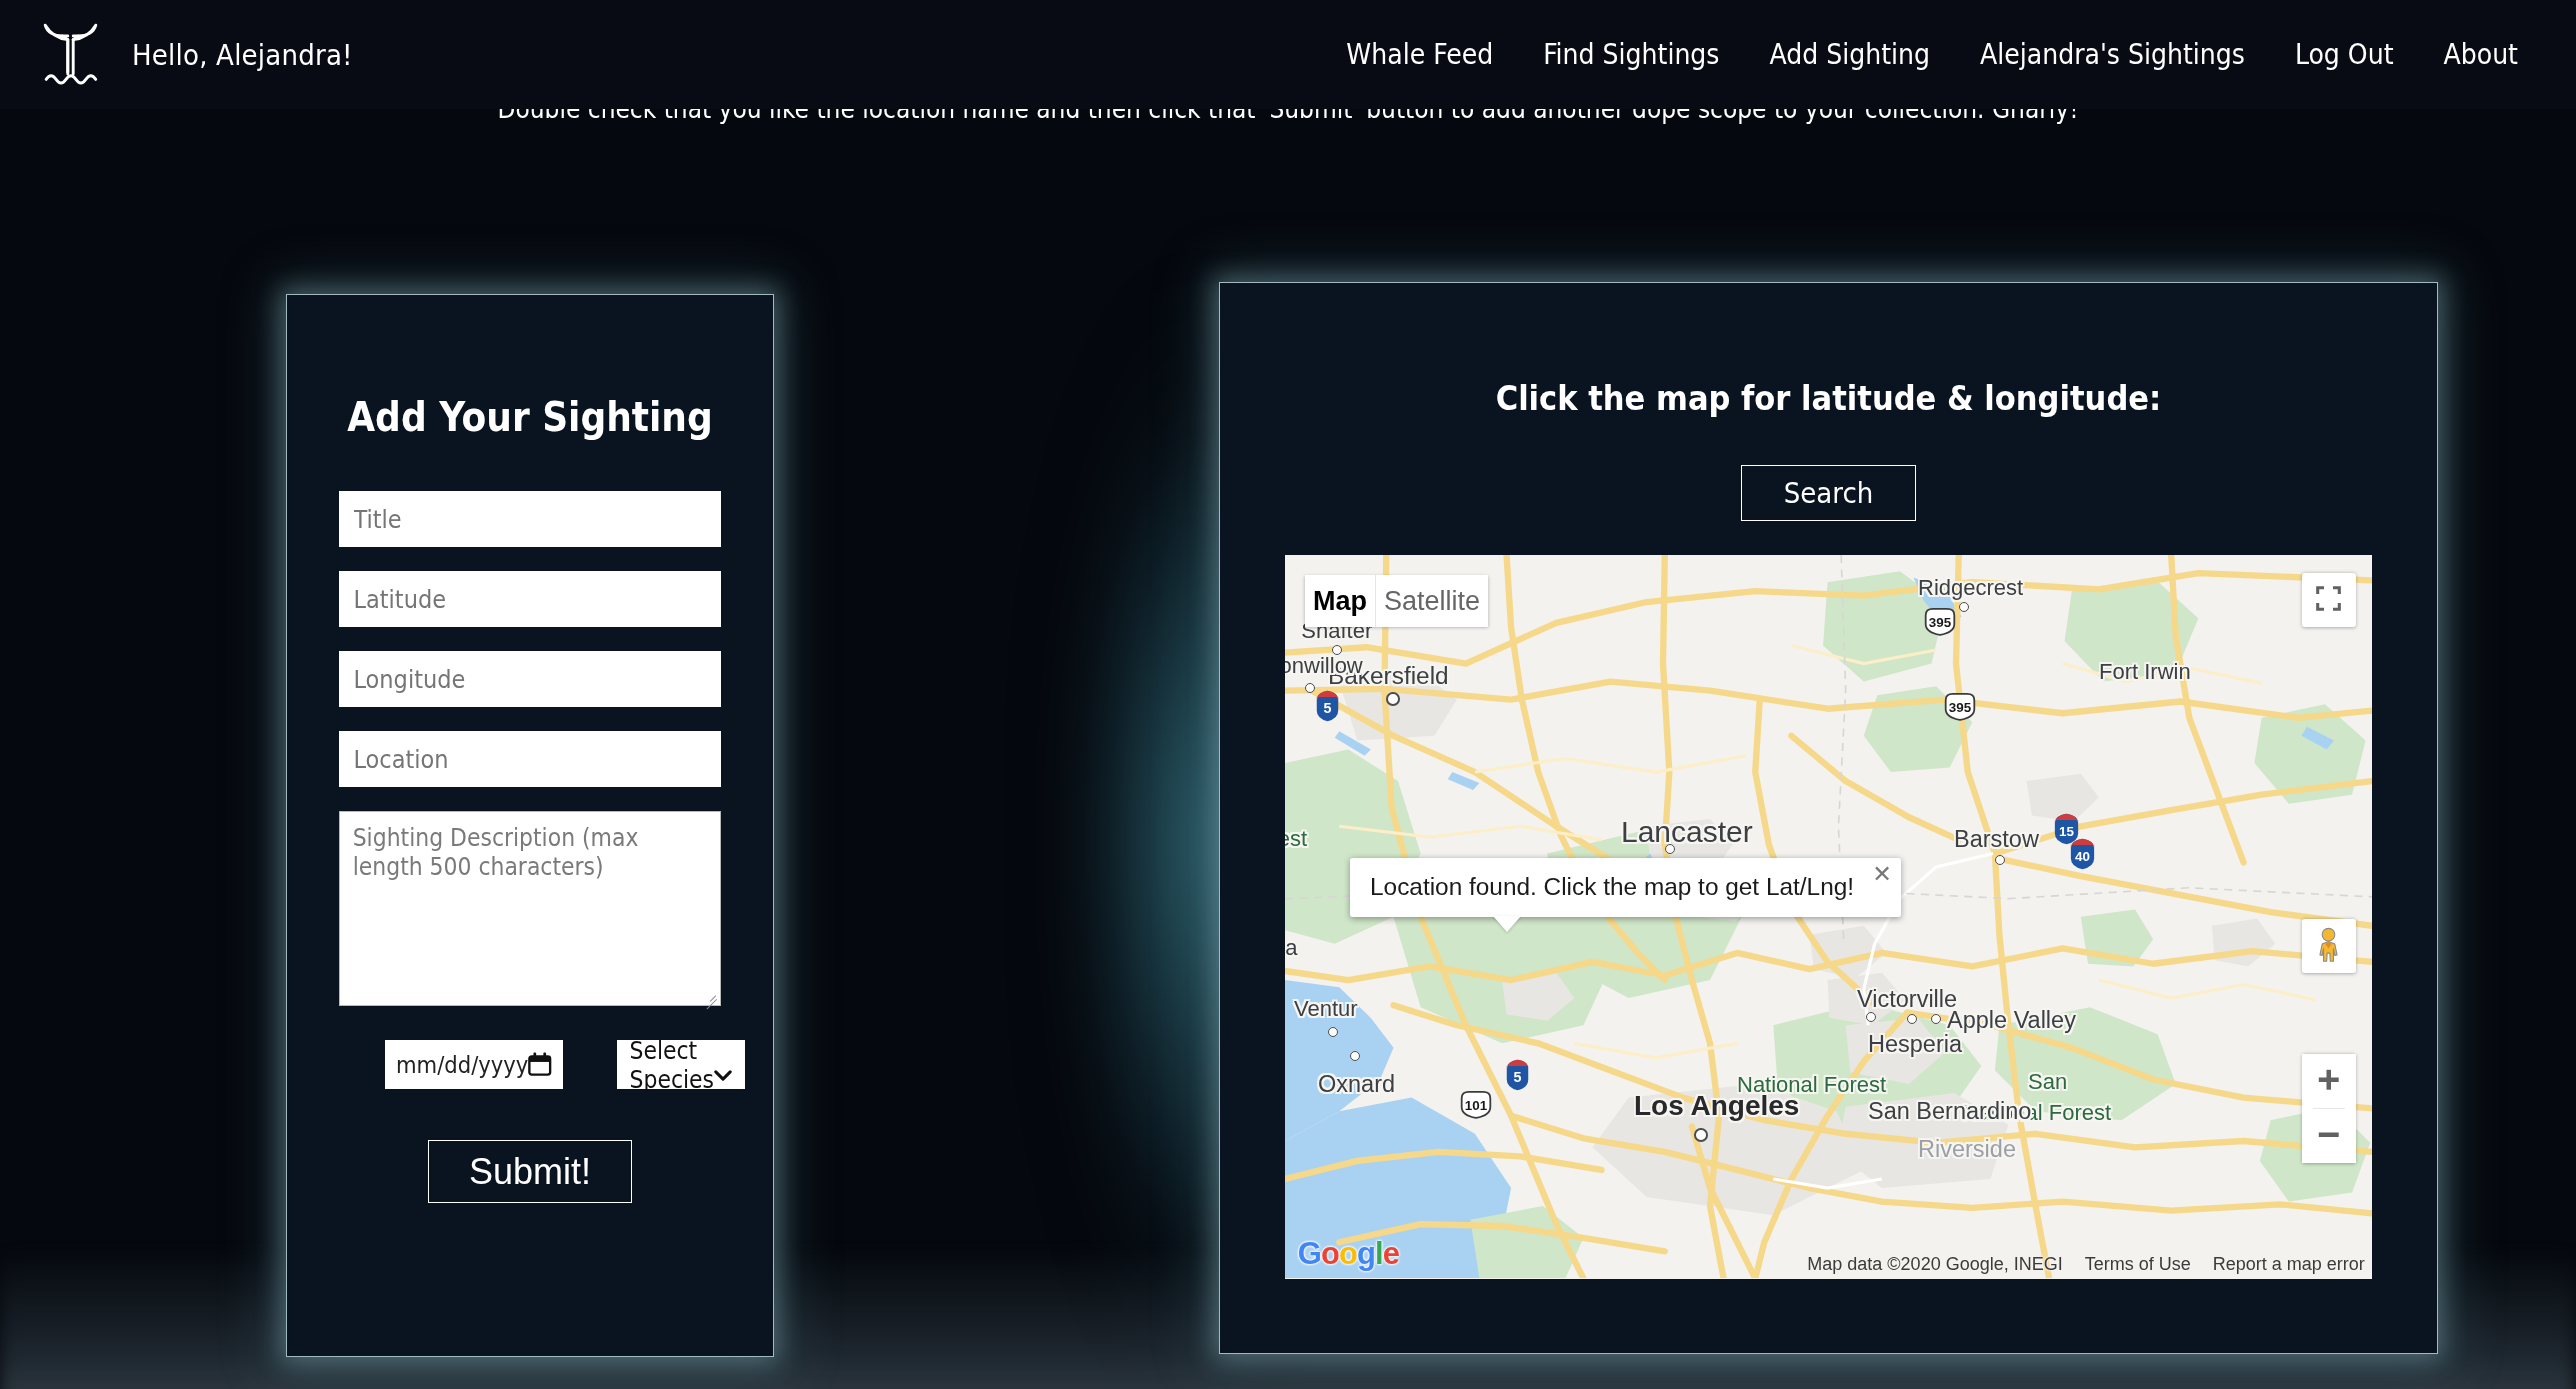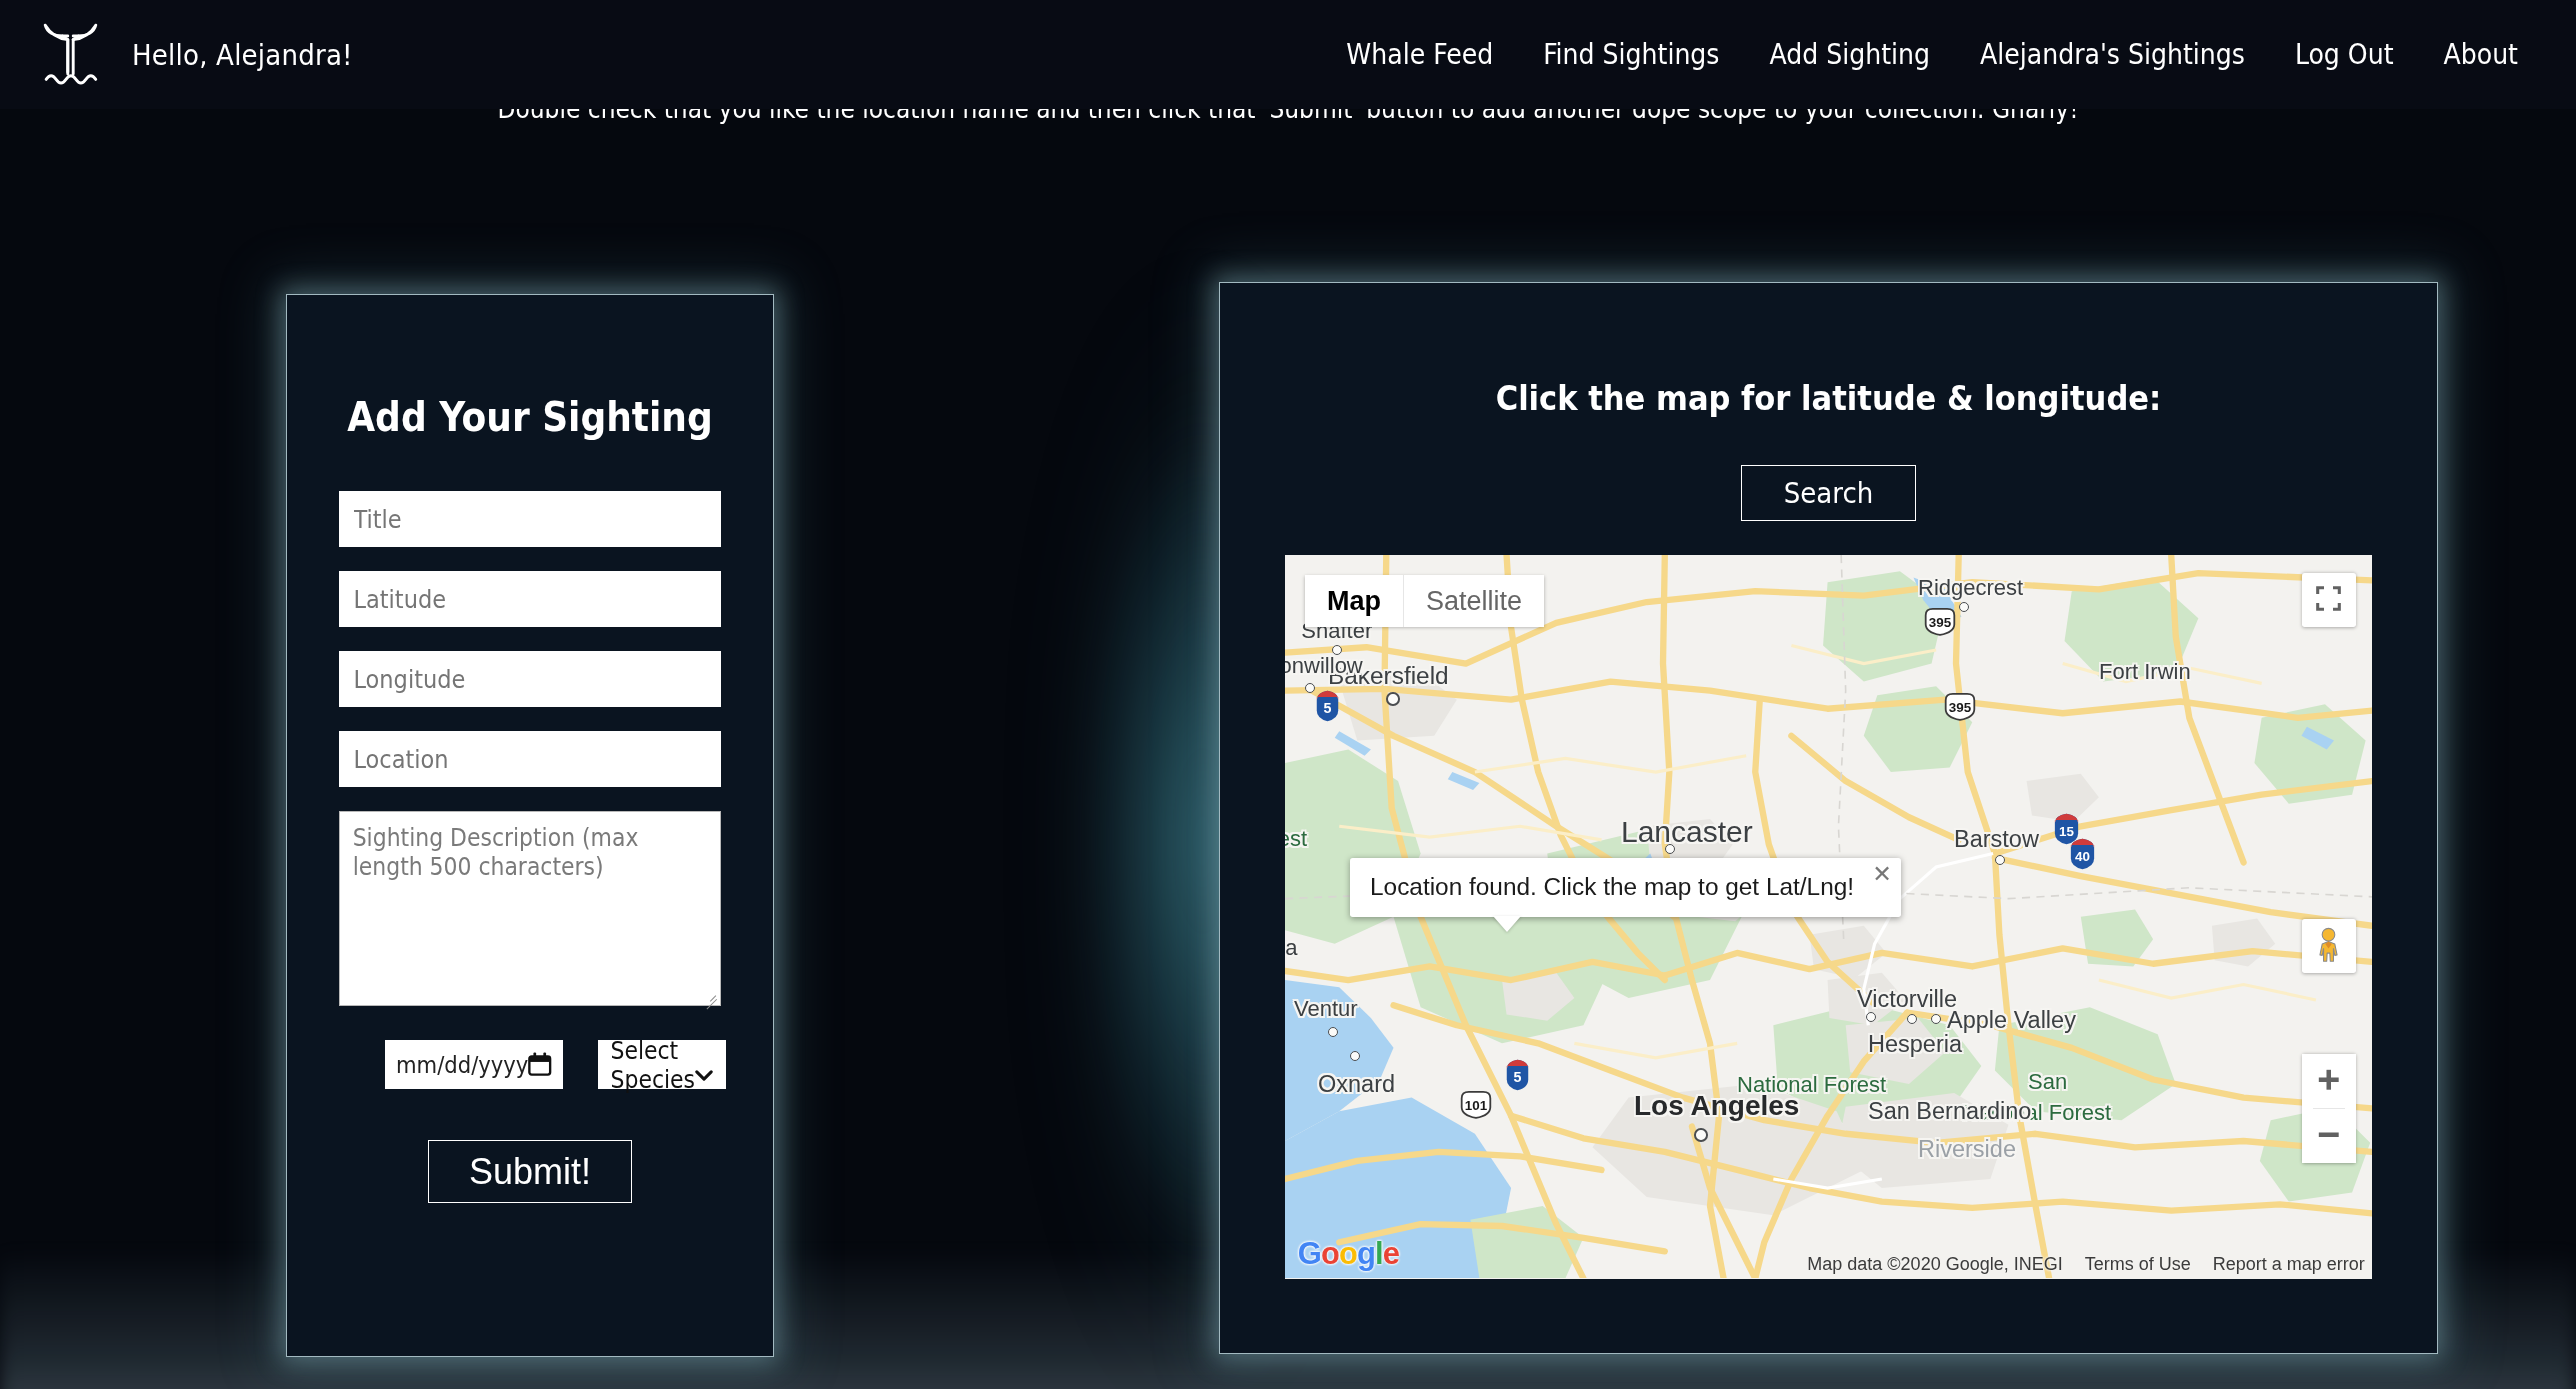--- a/index.html
+++ b/index.html
@@ -156,21 +156,21 @@
     position: absolute; right: 3.6px; bottom: 2.7px;
     width: 16.3px; height: 16.3px; pointer-events: none;
   }
   .ta-grip span {
     position: absolute; right: 0.9px; background: #8a8a8a; height: 1.4px;
     transform-origin: right center; transform: rotate(-45deg);
   }
   .ta-grip span:nth-child(1) { bottom: 2.7px; width: 13.6px; }
   .ta-grip span:nth-child(2) { bottom: 7.2px; width: 8.1px; }
 
-  .row2 { display: flex; gap: 35px; margin-top: 34px; padding-left: 46px; }
+  .row2 { display: flex; gap: 54px; margin-top: 34px; padding-left: 46px; }
   .date-in {
     width: 201px; height: 49px;
     background: #fff; border: none; outline: none;
     padding: 0 11px;
     font-size: 23.5px; color: #222;
     font-family: "Liberation Sans Narrow", "DejaVu Sans Condensed", "Liberation Sans", sans-serif;
     font-stretch: condensed;
     display: flex; align-items: center; justify-content: space-between;
     cursor: pointer;
   }
@@ -255,21 +255,21 @@
 
   
   .maptype {
     position: absolute; left: 20px; top: 20px;
     display: flex;
     box-shadow: 0 0.9px 3.6px rgba(0,0,0,0.3);
     z-index: 6;
   }
   .mt-btn {
     background: #fff; border: none; cursor: pointer;
-    height: 52px; padding: 0 22px;
+    height: 52px; padding: 0 8px;
     font-size: 27px; color: #666;
     font-family: "Liberation Sans", sans-serif;
   }
   .mt-btn.active { color: #000; font-weight: 700; }
   .mt-sep { width: 0.9px; background: #e6e6e6; }
 
   .fsbtn {
     position: absolute; right: 16.3px; top: 18px;
     width: 54px; height: 54px; background: #fff; border: none;
     border-radius: 2.7px; box-shadow: 0 0.9px 3.6px rgba(0,0,0,0.3);

